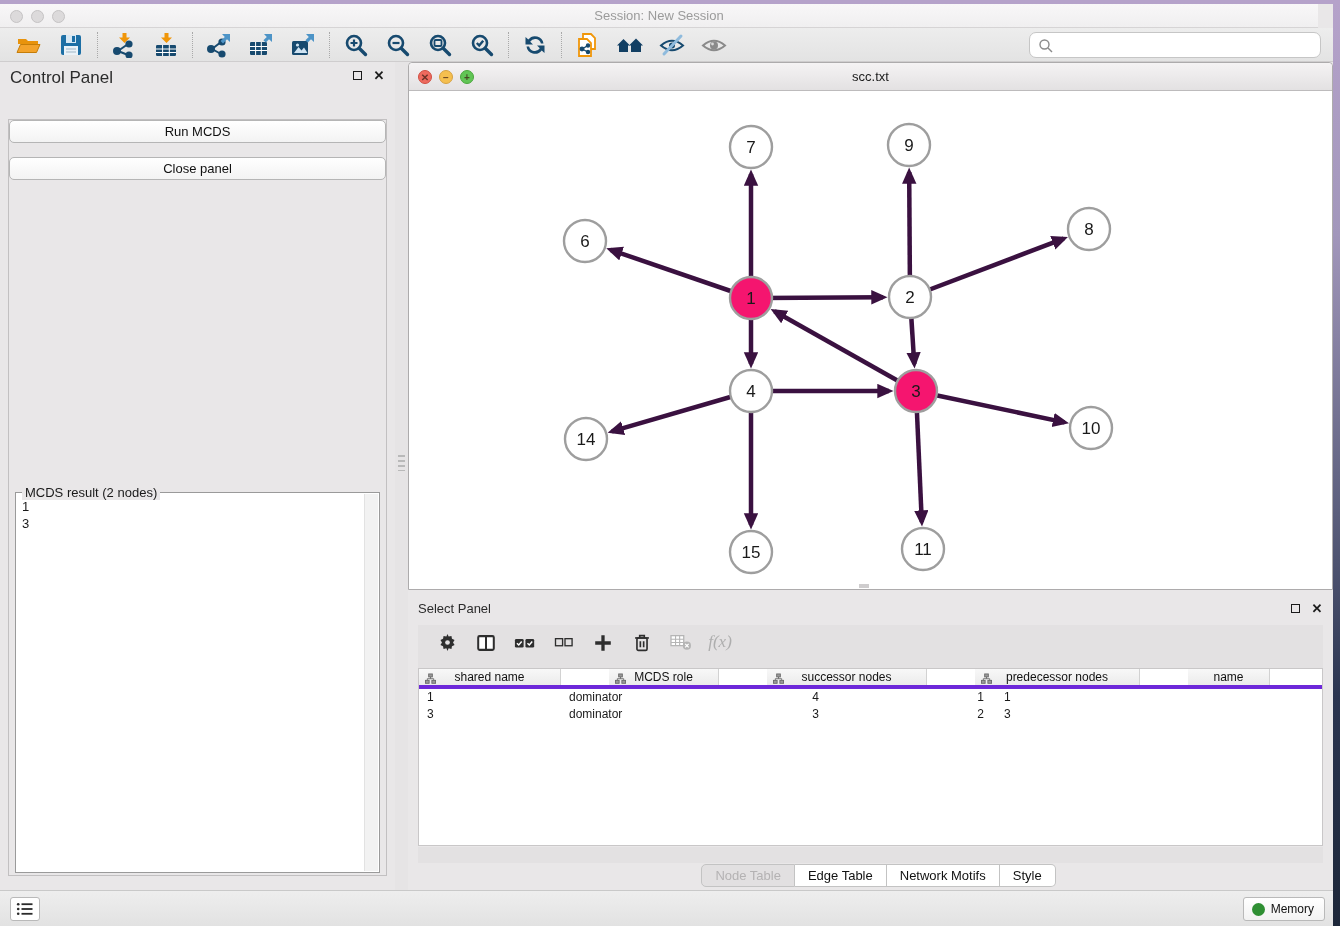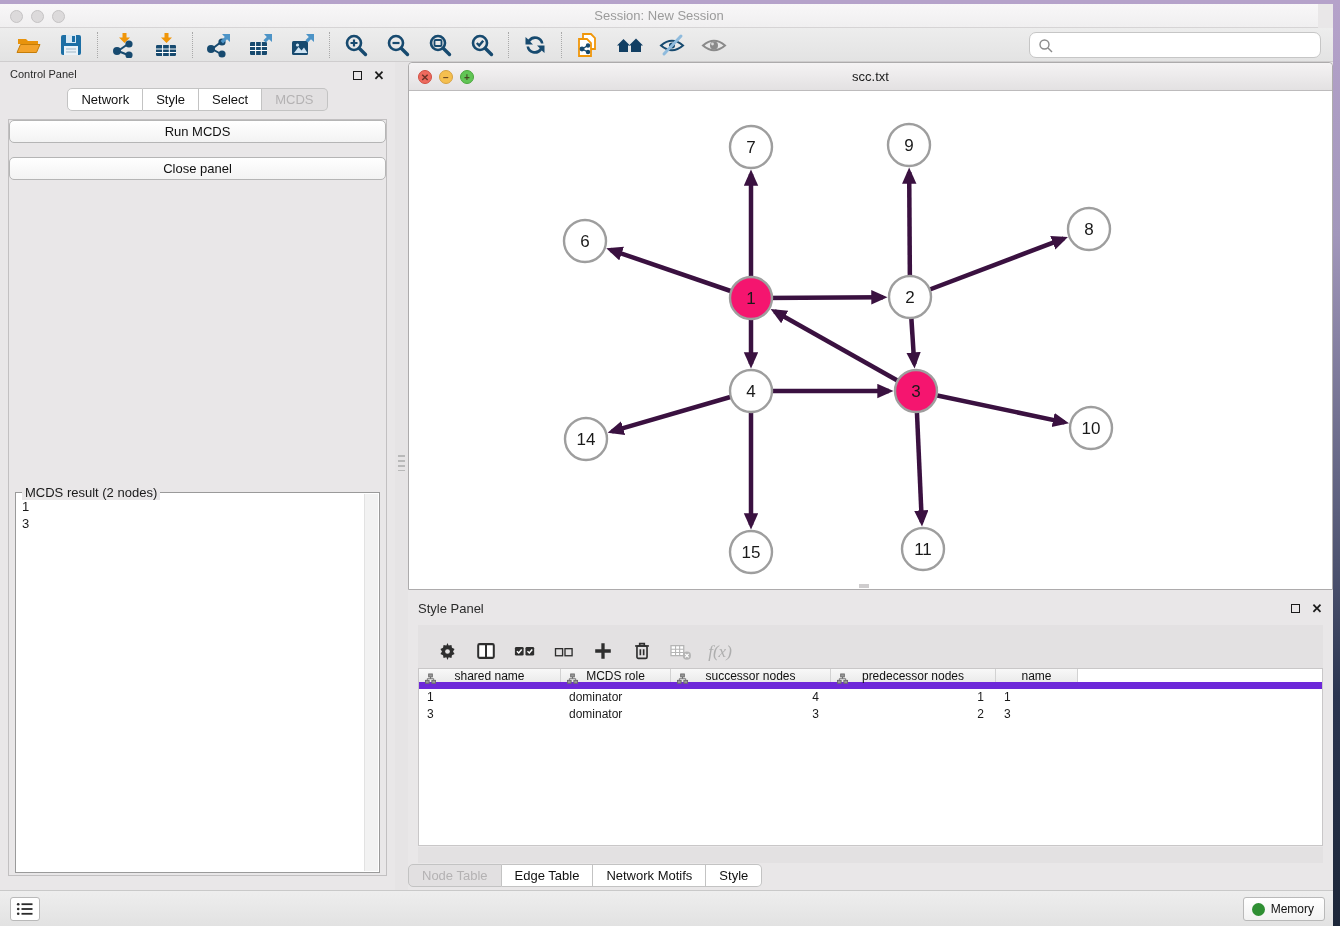--- a/index.html
+++ b/index.html
@@ -26,21 +26,21 @@
   .tb-sep { width:0; height:26px; border-left:1px dotted #a9a9a9; margin:0 5px; }
   .searchbox { position:absolute; right:12px; top:4px; width:292px; height:26px; background:#fff;
     border:1px solid #c6c6c6; border-radius:7px; }
   .searchbox input { position:absolute; left:28px; right:8px; top:2px; bottom:2px; border:none; outline:none;
     font-size:13px; font-family:"Liberation Sans", sans-serif; background:transparent; }
   .searchbox svg { position:absolute; left:8px; top:5px; }
 
   
   .control-panel { position:absolute; left:0; top:62px; width:395px; bottom:36px; background:#e9e7e8; }
   .cp-header { position:relative; height:26px; }
-  .cp-header .cp-title { position:absolute; left:10px; top:6px; font-size:11px; color:#2b2b2b; }
+  .cp-header .cp-title { position:absolute; left:10px; top:6px; font-size:17px; color:#2b2b2b; }
   .panel-ctl { position:absolute; top:6px; display:flex; align-items:center; justify-content:center; width:16px; height:15px; }
   .float-btn { right:30px; } .close-btn { right:8px; font-weight:bold; color:#1a1a1a; font-size:13px; }
   .float-btn i { display:block; width:9px; height:9px; border:1.5px solid #1a1a1a; }
 
   .tabstrip { display:flex; justify-content:center; position:relative; z-index:2; }
   .tab { padding:3px 13px; font-size:13px; background:#fff; border:1px solid #c3c3c3; border-left-width:0; color:#111; cursor:default; }
   .tab:first-child { border-radius:5px 0 0 5px; border-left-width:1px; }
   .tab:last-child { border-radius:0 5px 5px 0; }
   .tab.active { background:#e2e0e1; color:#b4b2b3; }
 
@@ -77,32 +77,32 @@
   .tl-green { background:#61c555; border:1px solid #4aa73c; }
   .net-canvas { position:absolute; left:0; top:28px; }
   .net-grip { position:absolute; bottom:1px; left:450px; width:10px; height:4px; background:#cfcdce; }
 
   
   .table-panel { position:absolute; left:408px; top:595px; width:925px; height:295px; background:#e9e7e8; }
   .tp-header { position:relative; height:26px; }
   .tp-header .tp-title { position:absolute; left:10px; top:6px; font-size:13px; color:#2b2b2b; }
   .tp-toolbar { position:absolute; left:10px; right:10px; top:30px; height:43px; background:#e3e1e2;
     display:flex; align-items:center; gap:9px; padding-left:14px; }
-  .tp-btn { width:30px; height:30px; display:flex; align-items:flex-end; justify-content:center; cursor:default; }
+  .tp-btn { width:30px; height:30px; display:flex; align-items:flex-start; justify-content:center; cursor:default; }
   .fx { font-family:"Liberation Serif", serif; font-style:italic; font-size:17px; color:#aeaeae; }
   .tp-table { position:absolute; left:10px; right:10px; top:73px; bottom:44px; background:#fff; border:1px solid #c9c7c8; overflow:hidden; }
-  .thead { display:flex; height:20px; border-bottom:7px solid #6d28d9; }
+  .thead { display:flex; height:20px; border-bottom:4px solid #6d28d9;gap:48px; }
   .th { position:relative; height:100%; background:linear-gradient(#f8f8f8,#ebebeb); border-right:1px solid #d2d2d2;
     font-size:12px; color:#111; display:flex; align-items:center; justify-content:center; }
   .th svg { position:absolute; left:6px; top:4px; }
   .trow { display:flex; height:17px; font-size:12px; }
   .td { padding:1px 8px 0; white-space:nowrap; overflow:hidden; }
   .td.num { text-align:right; padding-right:12px; }
   .tp-bottom-strip { position:absolute; left:10px; right:10px; bottom:27px; height:16px; background:#e3e1e2; }
-  .tp-tabs { position:absolute; left:0; right:0; bottom:3px; display:flex; }
+  .tp-tabs { position:absolute; left:16px; right:0; bottom:3px; display:flex; justify-content:center; }
 
   
   .status-bar { position:absolute; left:0; right:7px; bottom:0; height:36px;
     background:linear-gradient(#eeeeee,#e2e2e2); border-top:1px solid #c9c9c9; }
   .list-btn { position:absolute; left:10px; top:6px; width:30px; height:24px; background:#fff;
     border:1px solid #b9b9b9; border-radius:3px; display:flex; align-items:center; justify-content:center; }
   .memory-btn { position:absolute; right:8px; top:6px; height:24px; padding:0 10px 0 8px;
     background:linear-gradient(#fff,#f2f2f2); border:1px solid #b9b9b9; border-radius:3px;
     display:flex; align-items:center; gap:6px; font-size:12px; color:#111; cursor:default; }
   .memory-btn .dot { width:13px; height:13px; border-radius:50%; background:#2f8f33; }
@@ -269,26 +269,20 @@
   </div>
 </div>
 
 <div class="control-panel">
   <div class="cp-header">
     <span class="cp-title">Control Panel</span>
     <span class="panel-ctl float-btn">
         <i></i>
       </span>
     <span class="panel-ctl close-btn">✕</span>
-  </div>
-  <div class="tabstrip">
-    <span class="tab">Network</span>
-    <span class="tab">Style</span>
-    <span class="tab">Select</span>
-    <span class="tab active">MCDS</span>
   </div>
   <div class="panel-body">
     <div class="btn-row">
       <button class="push-btn">Run MCDS</button>
       <button class="push-btn">Close panel</button>
     </div>
     <div class="result-box">
       <span class="result-legend">MCDS result (2 nodes)</span>
       <div class="result-lines">
         <div>1</div>
@@ -354,21 +348,21 @@
       <circle cx="177" cy="348" r="21" fill="#FFFFFF" stroke="#9E9E9E" stroke-width="2.4"></circle>
       <text x="177" y="348.5" text-anchor="middle" dominant-baseline="central" font-size="17" fill="#1A1A1A">14</text>
       <circle cx="342" cy="461" r="21" fill="#FFFFFF" stroke="#9E9E9E" stroke-width="2.4"></circle>
       <text x="342" y="461.5" text-anchor="middle" dominant-baseline="central" font-size="17" fill="#1A1A1A">15</text>
     </svg>
   <div class="net-grip"></div>
 </div>
 
 <div class="table-panel">
   <div class="tp-header">
-    <span class="tp-title">Style Panel</span>
+    <span class="tp-title">Select Panel</span>
     <span class="panel-ctl float-btn">
         <i></i>
       </span>
     <span class="panel-ctl close-btn">✕</span>
   </div>
   <div class="tp-toolbar">
     <div class="tp-btn">
       <svg width="21" height="21" viewBox="0 0 24 24">
           <path d="M12 2.2l1.3 3 3.2-.7.6 3.2 3 1.3-1.8 2.9 1.8 3-3 1.3-.6 3.2-3.2-.7-1.3 3-1.3-3-3.2.7-.6-3.2-3-1.3 1.8-3-1.8-2.9 3-1.3.6-3.2 3.2.7z" fill="#2e2e2e"></path>
           <circle cx="12" cy="12" r="2.7" fill="#e3e1e2"></circle>

